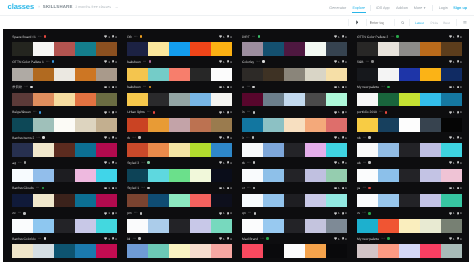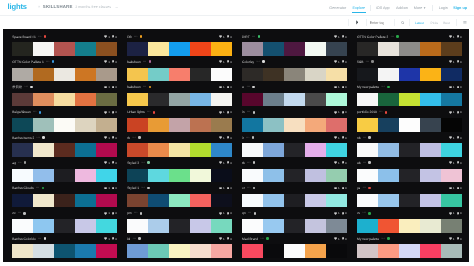--- a/index.html
+++ b/index.html
@@ -47,21 +47,21 @@
   .cdot{width:2.6px;height:2.6px;border-radius:50%;margin-left:2.1px;flex:0 0 auto}
   .cmeta{margin-left:auto;display:flex;align-items:center;gap:0.9px}
   .cmeta .n{font-size:3.0px;color:#c6c6c6;line-height:4px}
   .swatches{display:flex;height:13.4px;width:100%;overflow:hidden}
   .sw{flex:1 1 20%}
 </style>
 </head>
 <body>
 
 <div class="topbar">
-  <div class="logo">lights</div>
+  <div class="logo">classes</div>
   <div class="sponsor">
     <span class="sep">×</span>
     <span class="brand">SKILLSHARE</span>
     <span class="txt">2 months free classes</span>
     <span class="arw">→</span>
   </div>
   <div class="navright" id="navright">
       <div class="navitem g1"><span>Generator</span></div>
       <div class="navitem active g2"><span>Explore</span></div>
       <div class="navsep s1"></div>

